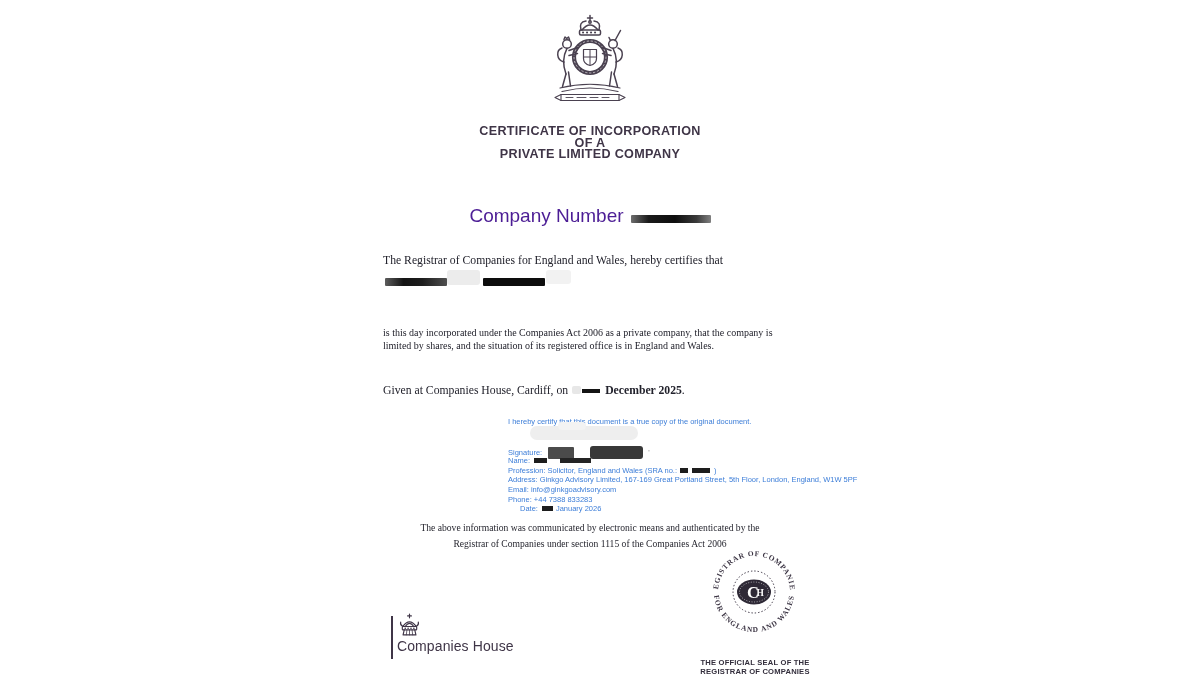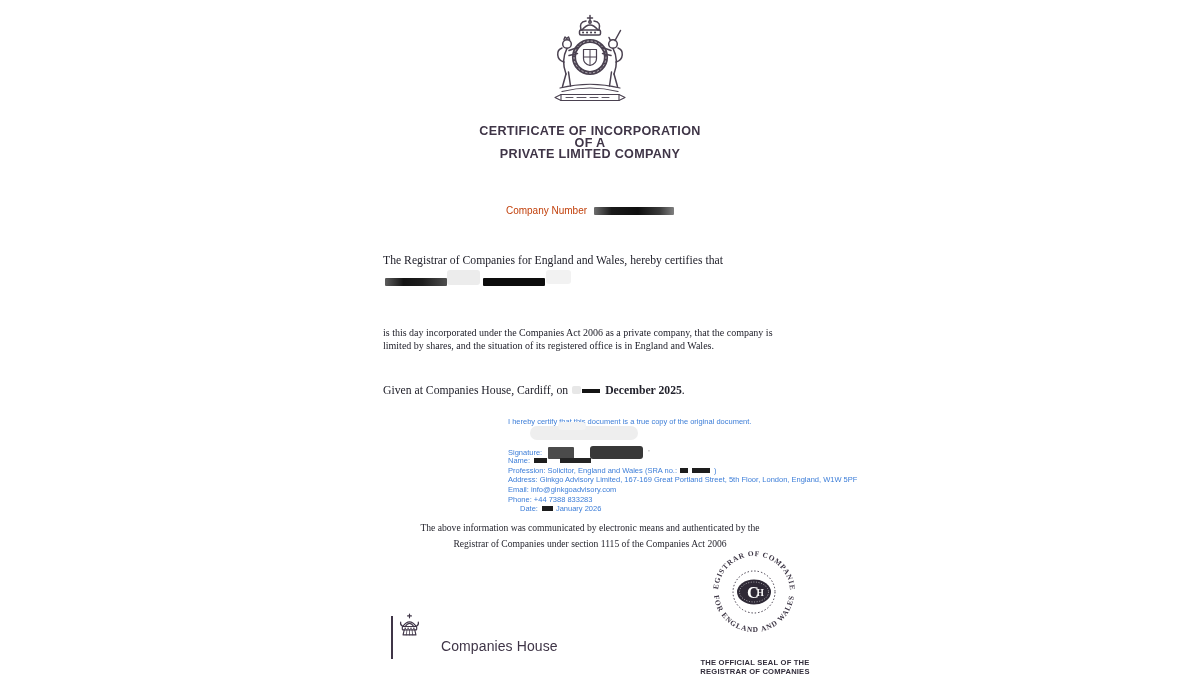--- a/index.html
+++ b/index.html
@@ -8,21 +8,21 @@
   .abs{position:absolute;}
 
   
   .arms{left:540px;top:13px;width:100px;height:98px;}
   .title{left:380px;top:126px;width:420px;text-align:center;
          font-family:"Liberation Sans",sans-serif;font-weight:bold;
          font-size:12.6px;line-height:11.6px;letter-spacing:.3px;color:#3f3547;}
 
   
   .company-number{left:380px;top:205px;width:420px;text-align:center;
-                  font-family:"Liberation Sans",sans-serif;font-size:10px;color:#c2410c;}
+                  font-family:"Liberation Sans",sans-serif;font-size:19px;color:#4c1d95;}
   .cn-bar{display:inline-block;width:80px;height:8px;margin-left:7px;vertical-align:-1px;border-radius:1px;
           background:linear-gradient(90deg,#6e6e6e,#1a1a1a 22%,#0e0e0e 55%,#3a3a3a 82%,#808080);}
 
   
   .registrar-line{left:383px;top:254px;width:430px;font-size:11.7px;}
   .name-redact{left:385px;top:268px;width:420px;height:22px;}
   .nr-bar1{position:absolute;left:0;top:10px;width:62px;height:8px;border-radius:1px;
            background:linear-gradient(90deg,#5d5d5d,#141414 30%,#1d1d1d 60%,#4e4e4e);}
   .nr-smudge1{position:absolute;left:62px;top:2px;width:33px;height:15px;background:#ececec;border-radius:3px;}
   .nr-bar2{position:absolute;left:98px;top:10px;width:62px;height:7.5px;border-radius:1px;background:#0d0d0d;}
@@ -54,21 +54,21 @@
   .b-phone{top:80.5px;text-align:center;}
   .b-date{top:90px;margin-left:12px;}
   .date-bar{display:inline-block;width:11px;height:5px;background:#1d1d1d;margin:0 3px 0 4px;vertical-align:0;}
 
   
   .auth{left:380px;top:520px;width:420px;text-align:center;font-size:9.6px;line-height:15.8px;color:#26262f;}
   .ch-logo{left:391px;top:612px;width:130px;height:48px;}
   .ch-vbar{position:absolute;left:0;top:4px;width:1.6px;height:43px;background:#3f3547;}
   .ch-crown{position:absolute;left:7px;top:1px;}
   .ch-label{position:absolute;left:6px;top:26px;font-family:"Liberation Sans",sans-serif;
-            font-size:14px;color:#3f3547;letter-spacing:.1px;white-space:nowrap;margin-left:44px;}
+            font-size:14px;color:#3f3547;letter-spacing:.1px;white-space:nowrap;}
   .seal-svg{left:704px;top:542px;}
   .seal-caption{left:684px;top:629px;width:142px;text-align:center;
                 font-family:"Liberation Sans",sans-serif;font-weight:bold;font-size:7.6px;
                 line-height:9.4px;color:#332e3c;letter-spacing:.2px;margin-top:29px;}
 </style>
 </head>
 <body>
 
 <div class="canvas">
 

